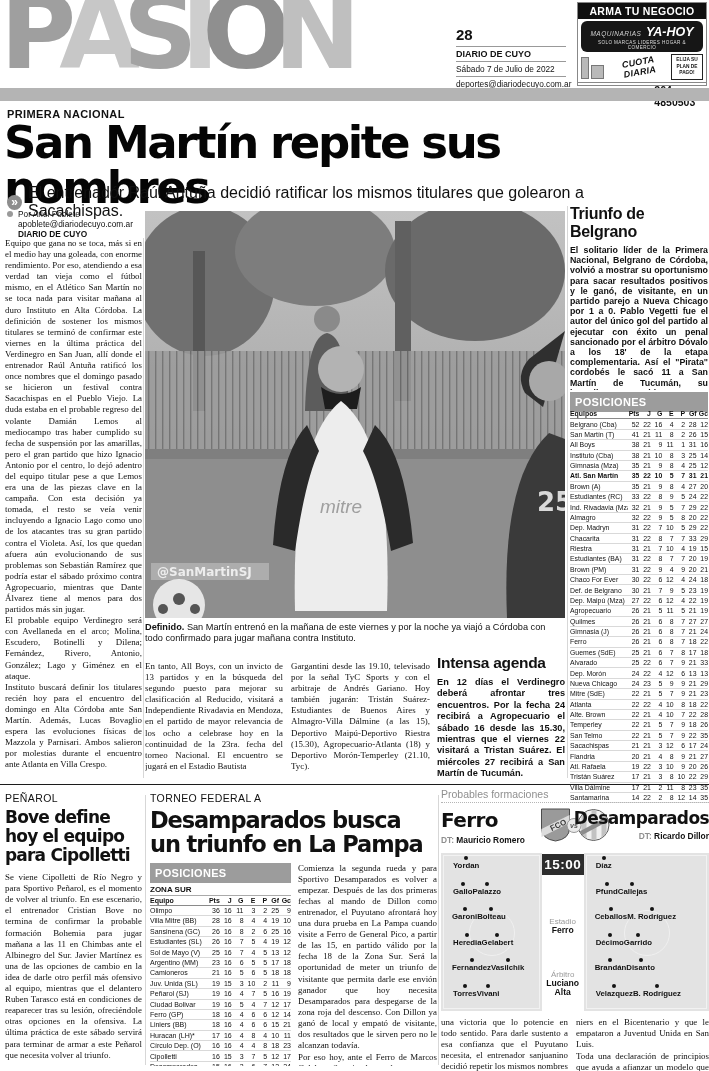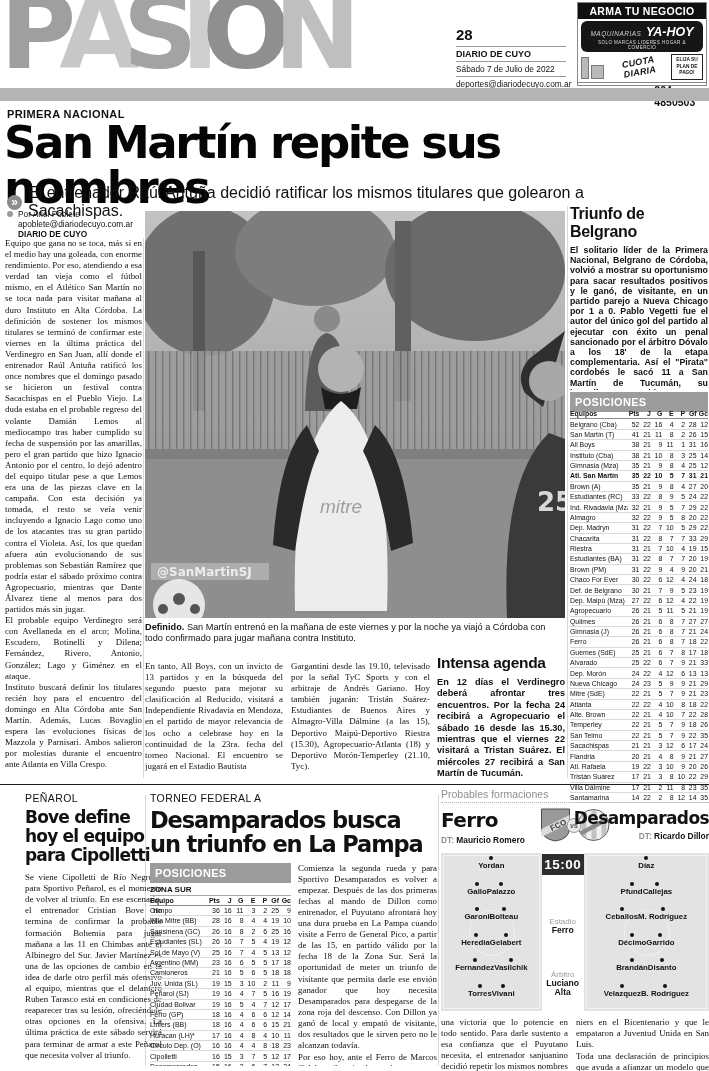--- a/index.html
+++ b/index.html
@@ -82,21 +82,21 @@
   table.stand th, table.stand td { font-size:6.9px; line-height:7px; padding:1.2px 0; text-align:right;
        border-bottom:0.5px solid #d9d9d9; white-space:nowrap; overflow:hidden; font-family:"Liberation Sans",sans-serif; }
   table.stand th { font-weight:bold; border-bottom:1px solid #8a8a8a; }
   table.stand .team { text-align:left; }
   table.stand col.cteam { width:58px; }
   table.stand tr.hl td { font-weight:bold; }
 
   
   .sepline { position:absolute; left:0; top:784px; width:709px; border-top:1.5px solid #1c1c1c; }
 
-  .penarol { position:absolute; left:5px; top:792px; width:137px; height:274px; overflow:hidden;margin-left:20px; }
+  .penarol { position:absolute; left:5px; top:792px; width:137px; height:274px; overflow:hidden; }
   .skicker { font-size:10.5px; letter-spacing:.4px; margin-bottom:4px; }
   .penarol h2 { font-family:"DejaVu Sans",sans-serif; font-weight:bold; font-size:17px;
                 letter-spacing:-.8px; line-height:1.12; margin-bottom:7px; }
   .penarol .pb { height:193px; overflow:hidden; }
 
   .federal { position:absolute; left:150px; top:792px; width:287px; height:274px; overflow:hidden; }
   .federal h2 { font-family:"DejaVu Sans",sans-serif; font-weight:bold; font-size:22.5px;
                 letter-spacing:-1.1px; line-height:1.08; margin-bottom:6px; }
   .fedcols { display:flex; gap:7px; }
   .fedtable { width:141px; flex:0 0 141px; }
@@ -120,21 +120,21 @@
   .crests { position:absolute; left:50%; top:1px; transform:translateX(-50%); display:flex; align-items:center; }
   .crests .vsbadge { margin:0 -5px; z-index:2; width:15px; height:15px; border-radius:50%; background:#e9e9e9;
                      border:1px solid #999; color:#555; font-size:7px; font-style:italic; font-weight:bold;
                      text-align:center; line-height:13px; }
   .pitch-row { display:flex; margin-top:2px; height:158px; }
   .pitch { background:#e3e3e3; position:relative; padding-top:3px; }
   .pitch.home { width:106px; } .pitch.away { width:132px; }
   .pitch::before { content:""; position:absolute; inset:2px; border:1px solid #f2f2f2; pointer-events:none; }
   .pitch::after { content:""; position:absolute; left:50%; top:50%; width:44px; height:44px; margin:-22px 0 0 -22px;
                   border:1px solid #f0f0f0; border-radius:50%; pointer-events:none; }
-  .frow { display:flex; justify-content:center; height:25.5px; padding:0 12px; position:relative; z-index:1; }
+  .frow { display:flex; justify-content:flex-start; height:25.5px; padding:0 12px; position:relative; z-index:1; }
   .frow:nth-child(3), .frow:nth-child(5) { padding:0 11px; }
   .player { display:flex; flex-direction:column; align-items:center; }
   .pdot { width:4px; height:4px; border-radius:50%; background:#141414; margin-bottom:1px; }
   .pname { font-size:7.8px; font-weight:bold; white-space:nowrap; }
   .mid { width:42px; display:flex; flex-direction:column; align-items:center; }
   .mid .time { background:#2d2d2d; color:#fff; font-weight:bold; font-size:13.5px; letter-spacing:.5px;
                padding:3px 5px; margin-top:1px; }
   .mid .block { text-align:center; }
   .mid .lab { color:#9b9b9b; font-size:8px; }
   .mid .val { font-weight:bold; font-size:8.6px; line-height:9.5px; }

